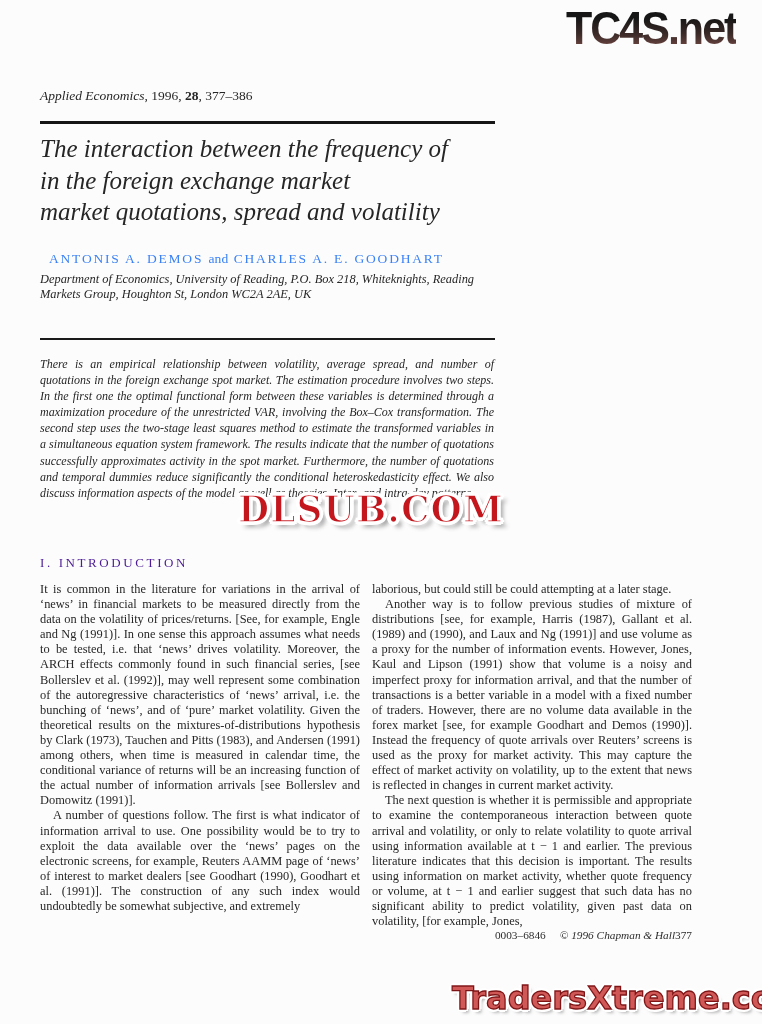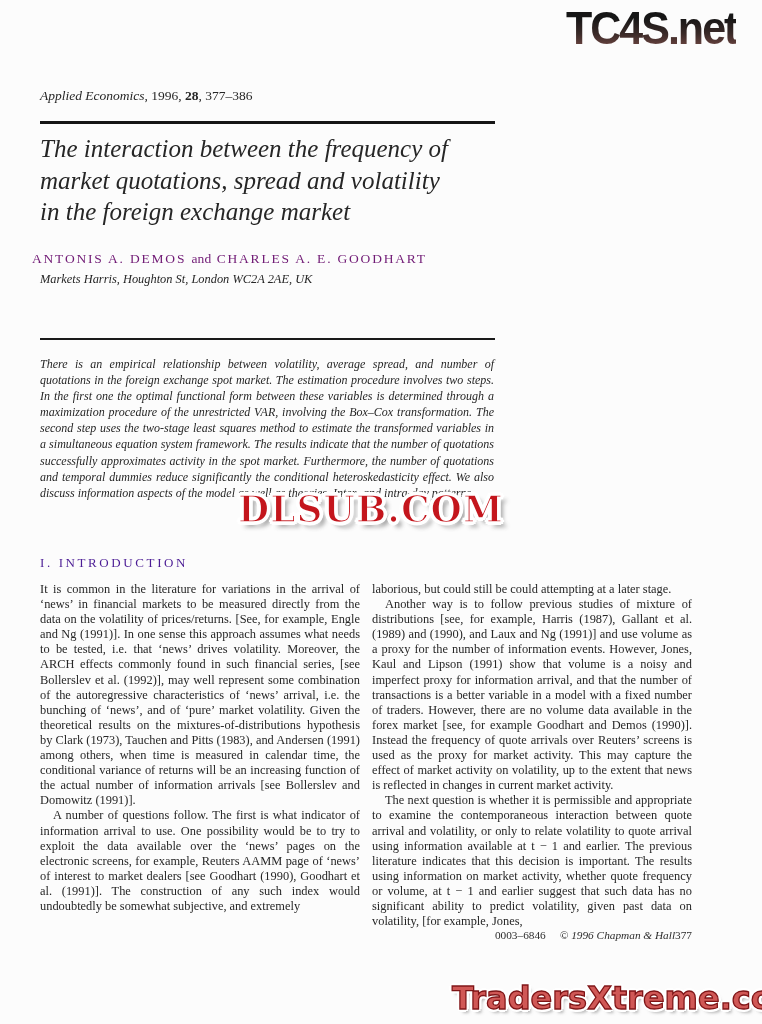--- a/index.html
+++ b/index.html
@@ -42,21 +42,21 @@
       0 -3px 0 #fff, 0 3px 0 #fff, -3px 0 0 #fff, 3px 0 0 #fff,
       3px 4px 3px rgba(120,120,120,.5);
   }
 
   
   .journal-line{left:40px;top:88px;font-size:13.5px;white-space:nowrap;}
   .journal-line .it{font-style:italic;}
   .journal-line .b{font-weight:bold;}
   .rule-title{left:40px;top:121px;width:455px;height:3px;background:#161616;}
   .title{left:40px;top:133px;font-style:italic;font-size:25px;line-height:31.5px;white-space:nowrap;}
-  .authors{left:32px;top:251px;font-size:13.5px;letter-spacing:1.8px;white-space:nowrap;color:#701a75;}
+  .authors{left:49px;top:251px;font-size:13.5px;letter-spacing:1.8px;white-space:nowrap;color:#3b82f6;}
   .authors .conj{letter-spacing:0.2px;}
   .affiliation{left:40px;top:272px;font-style:italic;font-size:12.4px;line-height:15.4px;white-space:nowrap;}
   .rule-abs{left:40px;top:338px;width:455px;height:2px;background:#1a1a1a;}
 
   .abstract{
     left:40px;top:356px;width:454px;
     font-size:12px;line-height:16.1px;
     text-align:justify;
     font-style:italic;
   }
@@ -78,32 +78,33 @@
 <div class="abs wm-top">TC4S.net</div>
 
 <div class="abs journal-line">
   <span class="it">Applied Economics</span><span>, 1996, </span><span class="b">28</span><span>, 377–386</span>
 </div>
 
 <div class="abs rule-title"></div>
 
 <div class="abs title">
   <div>The interaction between the frequency of</div>
+  <div>in the foreign exchange market</div>
   <div>market quotations, spread and volatility</div>
-  <div>in the foreign exchange market</div>
 </div>
 
 <div class="abs authors">
   <span>ANTONIS A. DEMOS</span>
   <span class="conj">and</span>
   <span>CHARLES A. E. GOODHART</span>
 </div>
 
 <div class="abs affiliation">
-  <div>Markets Harris, Houghton St, London WC2A 2AE, UK</div>
+  <div>Department of Economics, University of Reading, P.O. Box 218, Whiteknights, Reading</div>
+  <div>Markets Group, Houghton St, London WC2A 2AE, UK</div>
 </div>
 
 <div class="abs rule-abs"></div>
 
 <div class="abs abstract">There is an empirical relationship between volatility, average spread, and number of quotations in the foreign exchange spot market. The estimation procedure involves two steps. In the first one the optimal functional form between these variables is determined through a maximization procedure of the unrestricted VAR, involving the Box–Cox transformation. The second step uses the two-stage least squares method to estimate the transformed variables in a simultaneous equation system framework. The results indicate that the number of quotations successfully approximates activity in the spot market. Furthermore, the number of quotations and temporal dummies reduce significantly the conditional heteroskedasticity effect. We also discuss information aspects of the model as well as theories. Inter- and intra-day patterns</div>
 
 <div class="abs wm-mid">DLSUB.COM</div>
 
 <div class="abs intro-heading">I. INTRODUCTION</div>
 

